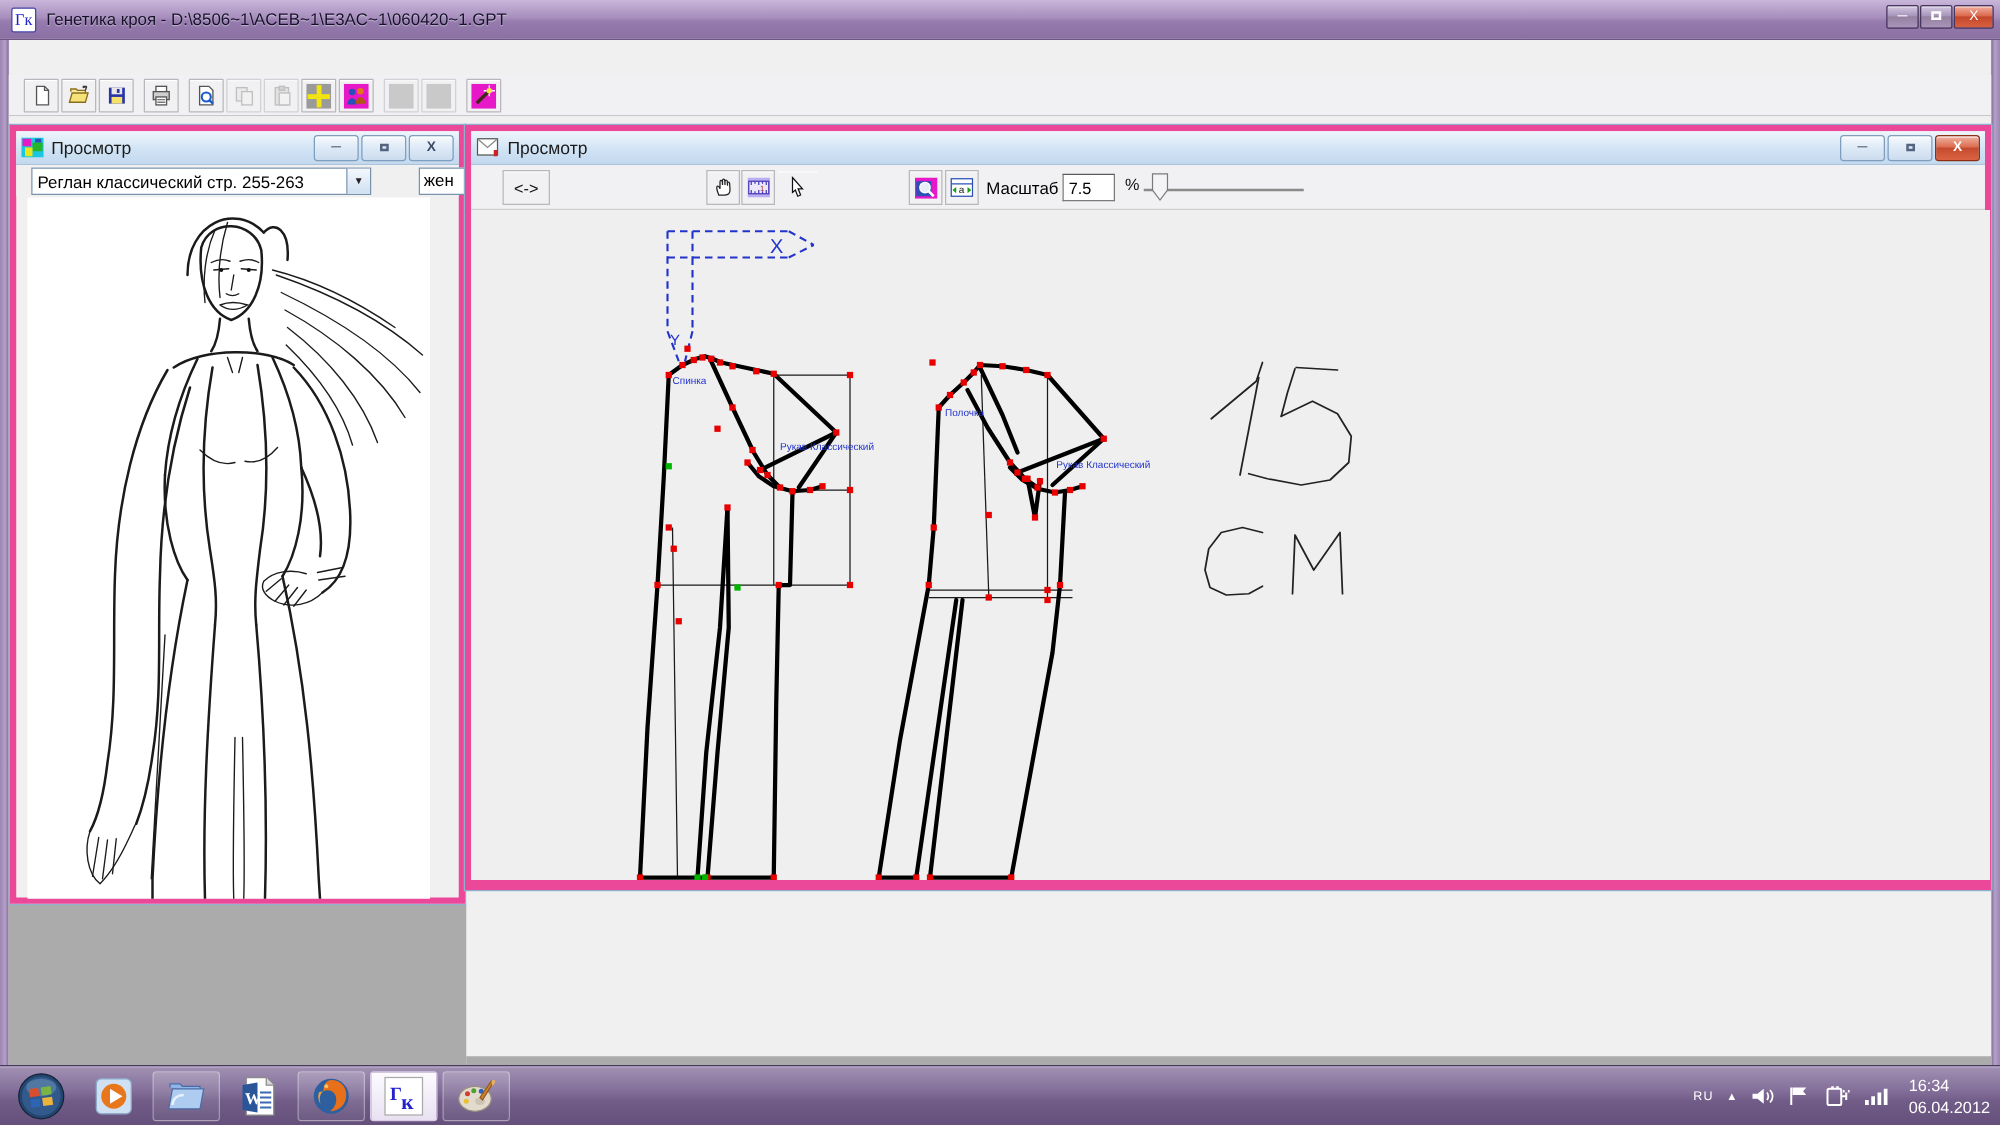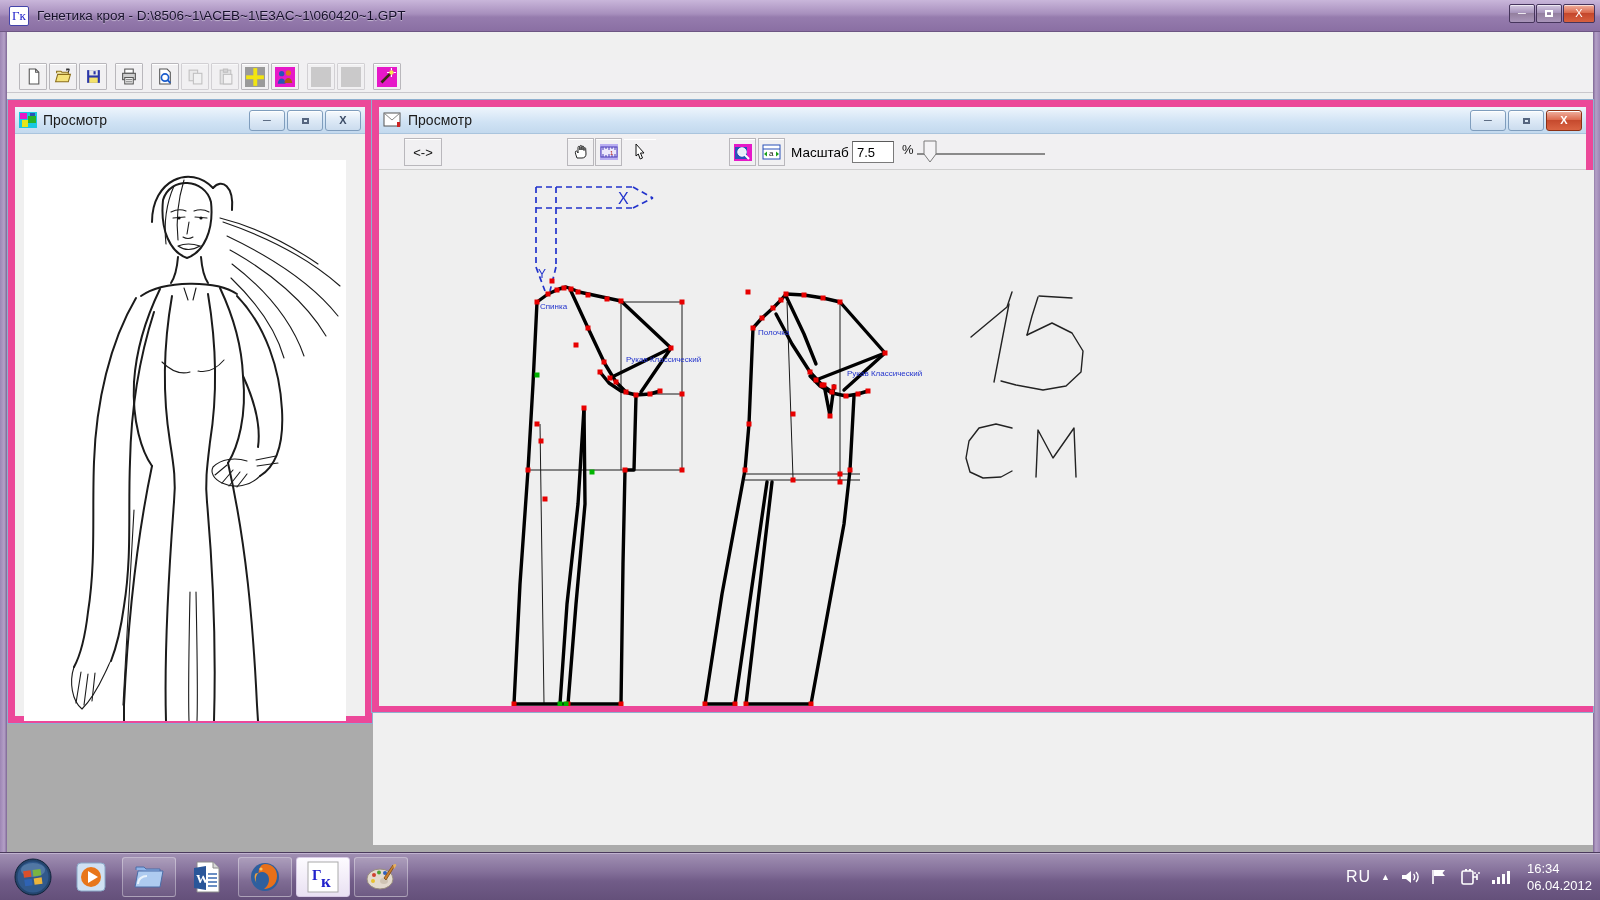--- a/index.html
+++ b/index.html
@@ -38,21 +38,21 @@
     border:1px solid #b9b7bc;border-radius:1px;display:flex;align-items:center;
     justify-content:center;box-shadow:inset 0 1px 0 #fff;}
   .tbtn.disabled{opacity:.55;}
 
   
   .mdi{position:absolute;left:7px;top:93px;width:1586px;height:759px;background:#f0f0f0;}
   .mdi-gray-left{position:absolute;left:0;top:630px;width:366px;height:129px;background:#ababab;}
   .mdi-gray-bottom{position:absolute;left:366px;top:752px;width:1220px;height:7px;background:#ababab;}
 
   
-  .child{position:absolute;background:#f0f0f0;border:7px solid #ec4899;box-shadow:0 0 0 1px #8fb0cf;}
+  .child{position:absolute;background:#f0f0f0;border:5px solid #ec4899;box-shadow:0 0 0 1px #8fb0cf;}
   .child-titlebar{height:27px;background:linear-gradient(#eef5fc,#cfe2f4 60%,#c3d9ee);
     display:flex;align-items:center;padding-left:4px;border-bottom:1px solid #aac4dd;}
   .child-title{font-size:14px;color:#1b1b1b;margin-left:6px;}
   .child-caps{position:absolute;right:4px;top:3px;display:flex;gap:2px;}
   .ccap{width:36px;height:21px;border:1px solid #7f9dbd;border-radius:3px;
     background:linear-gradient(#f7fafd,#dde9f6 50%,#cbdcee);text-align:center;
     color:#3c4c66;font-size:11px;line-height:18px;box-shadow:inset 0 1px 0 #fff;}
   .ccap .sq{display:inline-block;width:7px;height:6px;border:2px solid #55657f;margin-top:5px;}
   .ccap.close-red{background:linear-gradient(#f0b3a3,#dd6d51 45%,#c64a2e 50%,#da6443);
     border-color:#8c3014;color:#fff;font-weight:bold;}
@@ -101,21 +101,21 @@
   
   .taskbar{position:absolute;left:0;top:852px;width:1600px;height:48px;
     background:linear-gradient(#a291b4,#84709a 40%,#715c88 60%,#64507a);
     border-top:1px solid #4a3a5c;box-shadow:inset 0 1px 0 #c0b2cf;display:flex;align-items:center;}
   .task-btn{width:54px;height:40px;margin-left:4px;border-radius:3px;display:flex;
     align-items:center;justify-content:center;border:1px solid rgba(255,255,255,.35);
     background:linear-gradient(rgba(255,255,255,.18),rgba(255,255,255,.05));}
   .task-btn.plain{border-color:transparent;background:none;}
   .task-btn.active{background:linear-gradient(#fdfbff,#e9e1f2);border-color:#d8cbe6;}
   .tray{position:absolute;right:8px;top:0;height:48px;display:flex;align-items:center;gap:10px;color:#fff;}
-  .tray-lang{font-size:16px;letter-spacing:1px;}
+  .tray-lang{font-size:10px;letter-spacing:1px;}
   .clock{text-align:left;font-size:13px;line-height:17px;color:#fff;margin-left:6px;}
 </style>
 </head>
 <body>
 
 <div class="screen">
 
   <div class="titlebar">
     <div class="app-icon">Гк</div>
     <div class="title-text">Генетика кроя -  D:\8506~1\ACEB~1\E3AC~1\060420~1.GPT</div>
@@ -228,20 +228,27 @@
           <rect x="9" y="4" width="8" height="7" fill="#28b428"></rect>
             <rect x="3" y="8" width="6" height="7" fill="#e6e618"></rect>
           <rect x="11" y="1" width="5" height="3" fill="#2a50b8"></rect>
           </svg>
         <span class="child-title">Просмотр</span>
         <div class="child-caps">
           <div class="ccap">─</div>
           <div class="ccap"><span class="sq"></span></div>
           <div class="ccap" style="font-weight:bold;">X</div>
         </div>
+      </div>
+      <div class="combo-row">
+        <div class="combo">
+          <div class="combo-text">Реглан классический стр. 255-263</div>
+          <div class="combo-arrow">▼</div>
+        </div>
+        <div class="gender-box">жен</div>
       </div>
       <div class="preview-canvas">
         
         <svg width="322" height="561" viewBox="0 0 322 561">
 
           <path class="sk" d="M128,62 C128,20 166,4 189,28"></path>
           <path class="sk" d="M189,28 C198,18 210,26 208,50"></path>
           <path class="sk-thin" d="M199,62 C240,76 282,96 316,126"></path>
           <path class="sk-thin" d="M203,76 C245,96 287,122 314,156"></path>
           <path class="sk-thin" d="M206,90 C246,112 282,142 302,176"></path>

